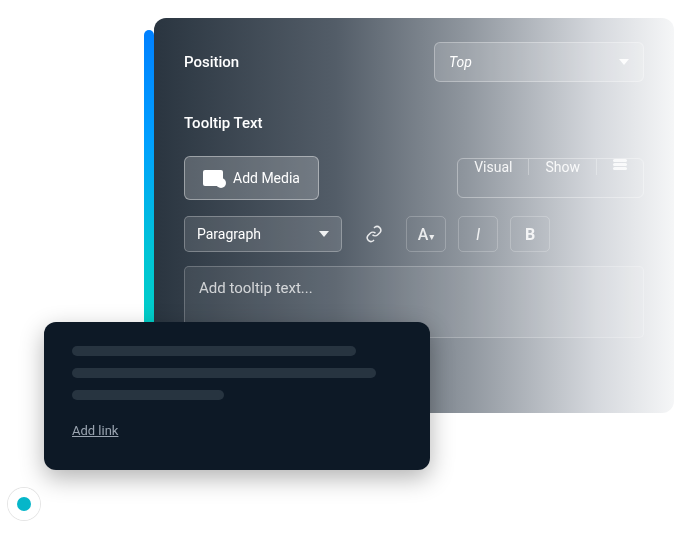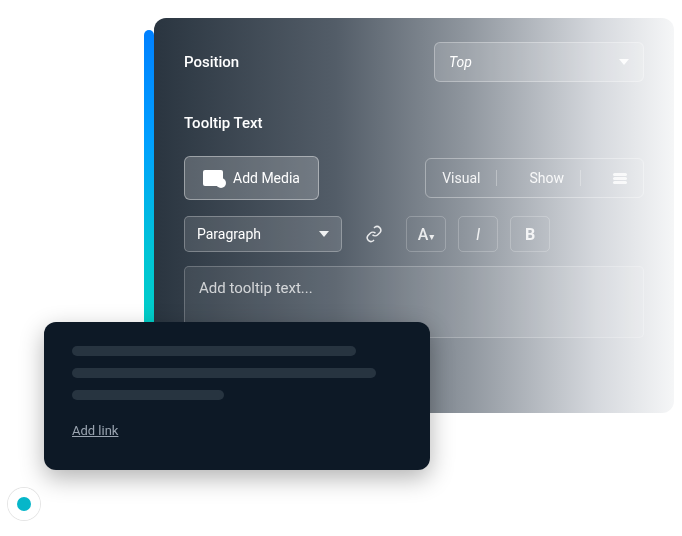--- a/index.html
+++ b/index.html
@@ -96,26 +96,26 @@
       bottom: -2px;
       right: -3px;
       width: 8px;
       height: 8px;
       background: #ffffff;
       border-radius: 50%;
       border: 1px solid rgba(255,255,255,0.6);
     }
     .tabs-cluster {
       display: flex;
-      gap: 16px;
+      gap: 0;
       border: 1px solid rgba(255,255,255,0.35);
       border-radius: 6px;
       overflow: hidden;
       height: 40px;
-      align-items: center;
+      align-items: flex-start;
     }
     .tab {
       padding: 0 16px;
       display: flex;
       align-items: center;
       color: rgba(255,255,255,0.9);
       font-size: 14px;
       border-right: 1px solid rgba(255,255,255,0.3);
       cursor: pointer;
     }

